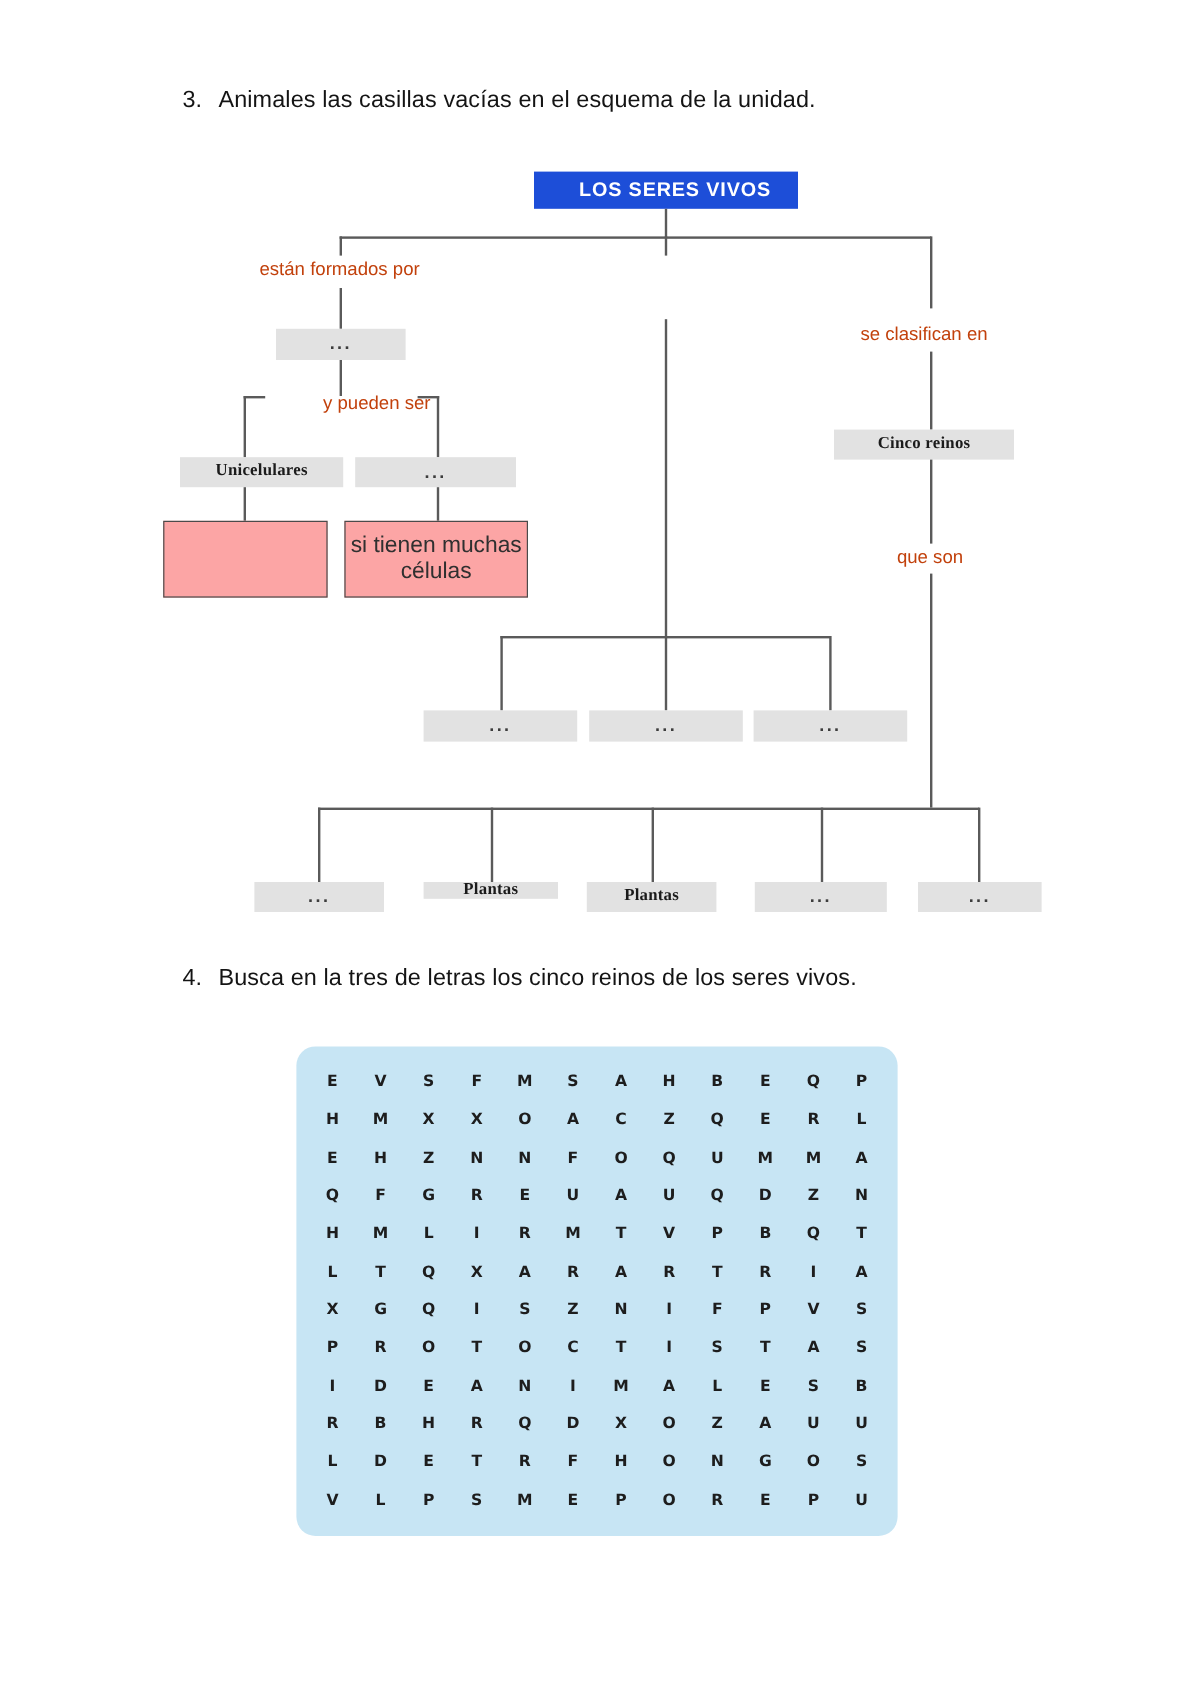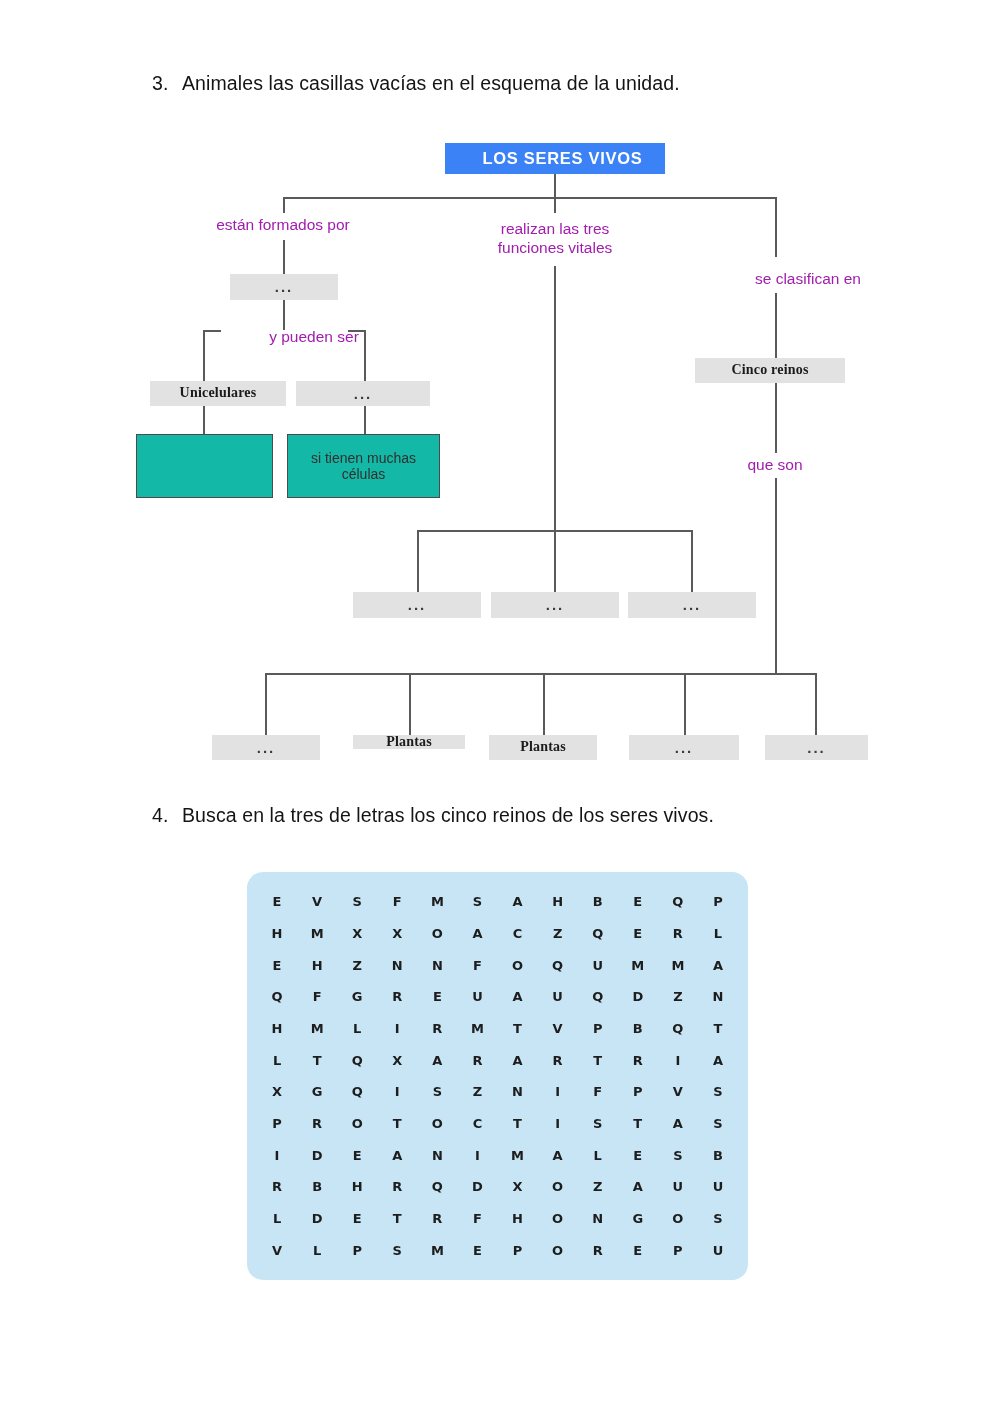--- a/index.html
+++ b/index.html
@@ -47,21 +47,21 @@
     position: absolute;
     box-sizing: border-box;
     display: flex;
     align-items: center;
     justify-content: center;
     text-align: center;
     line-height: 1.15;
   }
   
   .node.title {
-    background: #3b82f6;
+    background: #1d4ed8;
     color: #ffffff;
     font-weight: bold;
     font-size: 16.5px;
     letter-spacing: .7px;
     padding-left: 15px;
   }
   
   .node.grey {
     background: #e2e2e2;
     color: #1b1b1b;
@@ -74,30 +74,30 @@
     font-family: Liberation Serif, serif;
   }
   .node.grey.dots {
     font-weight: bold;
     letter-spacing: 2px;
     font-size: 15px;
     color: #3c3c3c;
   }
   
   .node.outline {
-    background: #14b8a6;
+    background: #fca5a5;
     border: 1.3px solid #4b4b4b;
-    font-size: 14px;
+    font-size: 19px;
     color: #303030;
   }
   
   .caption {
     position: absolute;
     font-size: 15.5px;
-    color: #a21caf;
+    color: #c2410c;
     text-align: center;
     line-height: 1.25;
     white-space: pre-line;
   }
 
   
   .vline, .hline {
     position: absolute;
     background: #5a5a5a;
   }
@@ -163,34 +163,32 @@
   <div class="node grey bold" style="left:150px; top:381px; width:136px; height:25px;">Unicelulares</div>
   <div class="node grey dots" style="left:296px; top:381px; width:134px; height:25px;">...</div>
 
   <div class="vline" style="left:203px; top:406px; height:28px;"></div>
   <div class="vline" style="left:364px; top:406px; height:28px;"></div>
 
   <div class="node outline" style="left:136px; top:434px; width:137px; height:64px;"></div>
   <div class="node outline" style="left:287px; top:434px; width:153px; height:64px;" style2="">si tienen
 muchas células</div>
 
-  <div class="caption" style="left:455px; top:219px; width:200px;">realizan las tres
-funciones vitales</div>
   <div class="vline" style="left:554px; top:266px; height:264px;"></div>
 
   <div class="hline" style="left:417px; top:530px; width:275px;"></div>
   <div class="vline" style="left:417px; top:530px; height:62px;"></div>
   <div class="vline" style="left:554px; top:530px; height:62px;"></div>
   <div class="vline" style="left:691px; top:530px; height:62px;"></div>
 
   <div class="node grey dots" style="left:353px; top:592px; width:128px; height:26px;">...</div>
   <div class="node grey dots" style="left:491px; top:592px; width:128px; height:26px;">...</div>
   <div class="node grey dots" style="left:628px; top:592px; width:128px; height:26px;">...</div>
 
-  <div class="caption" style="left:728px; top:269px; width:160px;">se clasifican en</div>
+  <div class="caption" style="left:690px; top:269px; width:160px;">se clasifican en</div>
   <div class="vline" style="left:775px; top:293px; height:65px;"></div>
   <div class="node grey bold" style="left:695px; top:358px; width:150px; height:25px;">Cinco reinos</div>
   <div class="vline" style="left:775px; top:383px; height:70px;"></div>
   <div class="caption" style="left:712px; top:455px; width:126px;">que son</div>
   <div class="vline" style="left:775px; top:478px; height:195px;"></div>
 
   <div class="hline" style="left:265px; top:673px; width:551px;"></div>
   <div class="vline" style="left:265px; top:673px; height:62px;"></div>
   <div class="vline" style="left:409px; top:673px; height:62px;"></div>
   <div class="vline" style="left:543px; top:673px; height:62px;"></div>

